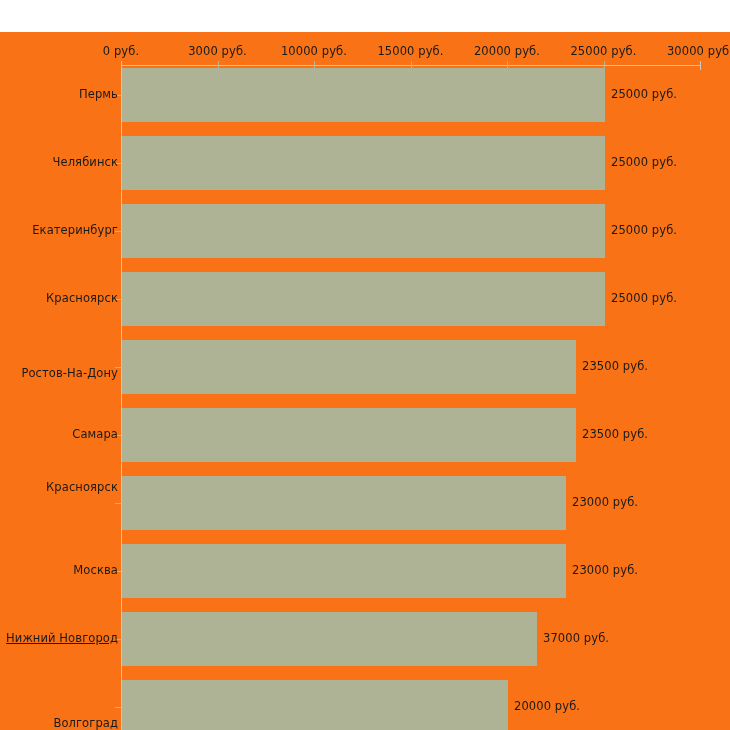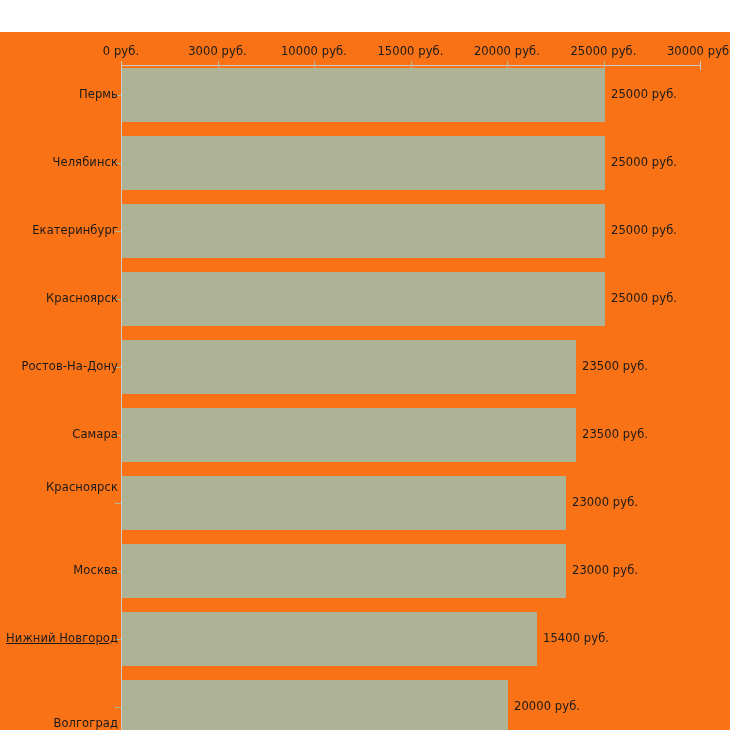--- a/index.html
+++ b/index.html
@@ -145,21 +145,21 @@
         <div class="val-label" style="left: 611px; top: 191px;">25000 руб.</div>
       </div>
       <div class="row" style="top: 0px;">
         <div class="ytick" style="top: 267px;"></div>
         <div class="cat-label" style="top: 259px;">Красноярск</div>
         <div class="bar" style="top: 240px; height: 54px; width: 483px; background: rgb(174, 179, 149);"></div>
         <div class="val-label" style="left: 611px; top: 259px;">25000 руб.</div>
       </div>
       <div class="row" style="top: 0px;">
         <div class="ytick" style="top: 335px;"></div>
-        <div class="cat-label" style="top: 327px;">Ростов-На-Дону</div>
+        <div class="cat-label" style="top: 334px;">Ростов-На-Дону</div>
         <div class="bar" style="top: 308px; height: 54px; width: 454px; background: rgb(174, 179, 149);"></div>
         <div class="val-label" style="left: 582px; top: 327px;">23500 руб.</div>
       </div>
       <div class="row" style="top: 0px;">
         <div class="ytick" style="top: 403px;"></div>
         <div class="cat-label" style="top: 395px;">Самара</div>
         <div class="bar" style="top: 376px; height: 54px; width: 454px; background: rgb(174, 179, 149);"></div>
         <div class="val-label" style="left: 582px; top: 395px;">23500 руб.</div>
       </div>
       <div class="row" style="top: 0px;">
@@ -171,21 +171,21 @@
       <div class="row" style="top: 0px;">
         <div class="ytick" style="top: 539px;"></div>
         <div class="cat-label" style="top: 531px;">Москва</div>
         <div class="bar" style="top: 512px; height: 54px; width: 444px; background: rgb(174, 179, 149);"></div>
         <div class="val-label" style="left: 572px; top: 531px;">23000 руб.</div>
       </div>
       <div class="row" style="top: 0px;">
         <div class="ytick" style="top: 607px;"></div>
         <div class="cat-label" style="top: 599px; text-decoration: underline;">Нижний Новгород</div>
         <div class="bar" style="top: 580px; height: 54px; width: 415px; background: rgb(174, 179, 149);"></div>
-        <div class="val-label" style="left: 543px; top: 599px;">15400 руб.</div>
+        <div class="val-label" style="left: 543px; top: 599px;">37000 руб.</div>
       </div>
       <div class="row" style="top: 0px;">
         <div class="ytick" style="top: 675px;"></div>
         <div class="cat-label" style="top: 684px;">Волгоград</div>
         <div class="bar" style="top: 648px; height: 54px; width: 386px; background: rgb(174, 179, 149);"></div>
         <div class="val-label" style="left: 514px; top: 667px;">20000 руб.</div>
       </div>
     </div>
 
 </div>

